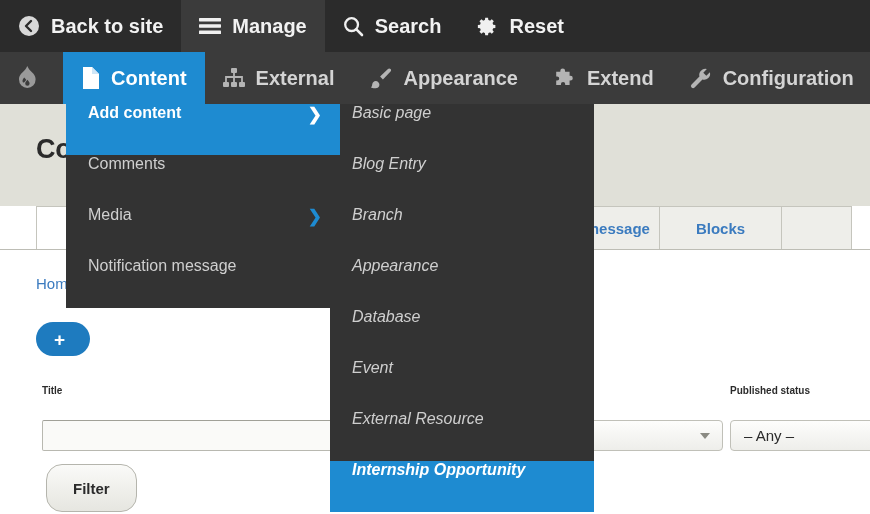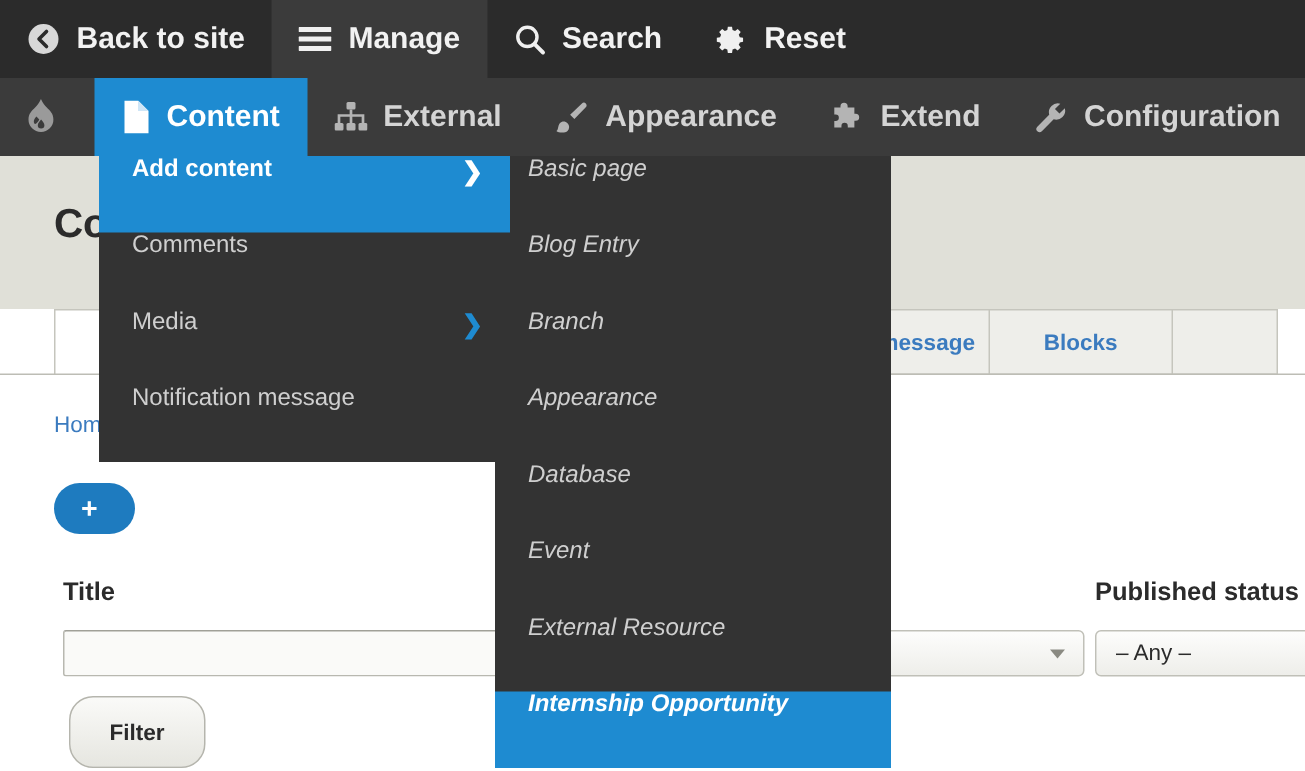--- a/index.html
+++ b/index.html
@@ -68,21 +68,21 @@
     color: #fff; font-size: 15px; font-weight: bold;
     white-space: nowrap;
   }
   .add-btn .plus {
     font-size: 19px; font-weight: bold; line-height: 1;
   }
 
   
   .form-label {
     position: absolute;
-    font-size: 17px; font-weight: bold; color: #2b2b2b;
+    font-size: 10px; font-weight: bold; color: #2b2b2b;
     white-space: nowrap;
     text-align: center;
   }
   .lbl-title { left: 42px; top: 385px; }
   .lbl-type  { left: 342px; top: 385px; }
   .lbl-pub   { left: 730px; top: 385px; }
 
   .txt-input {
     position: absolute; left: 42px; top: 420px;
     width: 292px; height: 31px;

